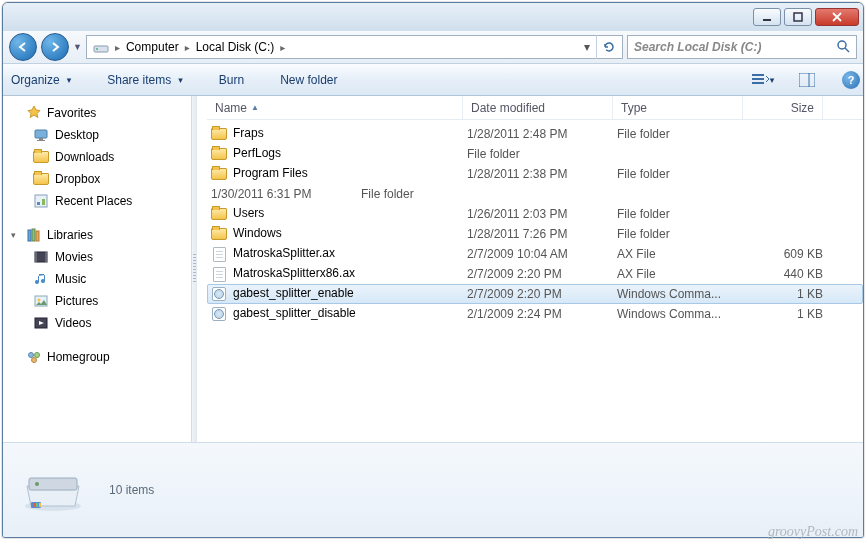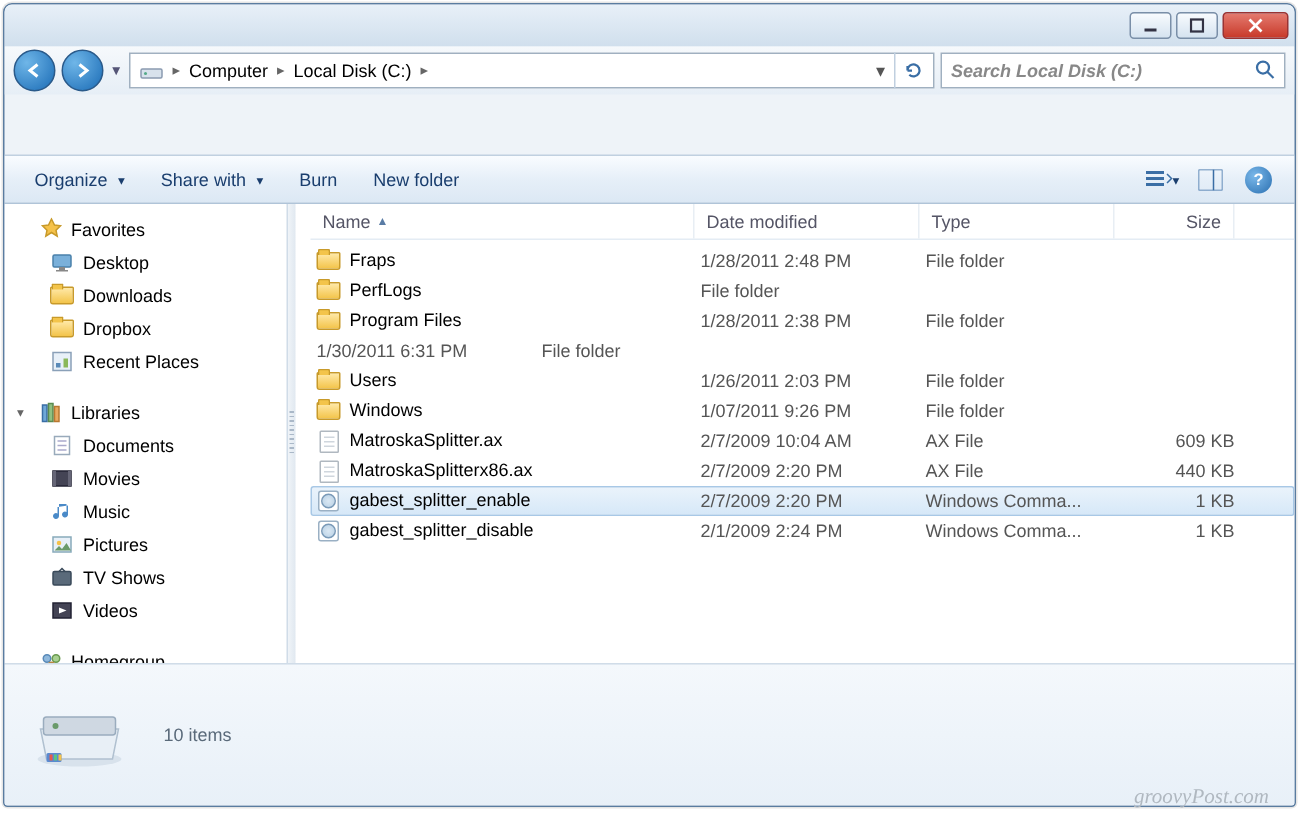--- a/index.html
+++ b/index.html
@@ -13,21 +13,21 @@
 .nav-circle { width: 28px; height: 28px; border-radius: 50%; background: radial-gradient(circle at 30% 30%, #6fb6e8, #1a6bb5); border: 1px solid #2a5a8a; display: flex; align-items: center; justify-content: center; cursor: pointer; }
 .nav-circle svg { display: block; }
 .addr-bar { flex: 1; height: 24px; background: #fff; border: 1px solid #a0b0c0; display: flex; align-items: center; padding: 0 2px; }
 .addr-icon { width: 18px; height: 18px; margin: 0 3px; display: flex; align-items: center; justify-content: center; }
 .crumb { padding: 0 4px; cursor: pointer; }
 .crumb-sep { color: #666; padding: 0 2px; font-size: 10px; }
 .addr-drop { width: 18px; text-align: center; color: #555; cursor: pointer; margin-left: auto; }
 .refresh-btn { width: 24px; height: 24px; border-left: 1px solid #c0cfdf; display: flex; align-items: center; justify-content: center; cursor: pointer; }
 .search-box { width: 230px; height: 24px; background: #fff; border: 1px solid #a0b0c0; display: flex; align-items: center; padding: 0 6px; color: #888; font-style: italic; font-weight: bold; }
 .search-box .sicon { margin-left: auto; color: #3a6ea5; }
-.toolbar { height: 33px; background: linear-gradient(#f9fcff, #e6eff8 50%, #dce8f4); border-top: 1px solid #c0d0e0; border-bottom: 1px solid #b0c4d8; display: flex; align-items: center; padding: 0 12px; gap: 8px; margin-top: 40px; }
+.toolbar { height: 33px; background: linear-gradient(#f9fcff, #e6eff8 50%, #dce8f4); border-top: 1px solid #c0d0e0; border-bottom: 1px solid #b0c4d8; display: flex; align-items: center; padding: 0 0; gap: 20px; }
 .tool-btn { padding: 4px 8px; color: #1a3e6e; cursor: pointer; border-radius: 2px; display: flex; align-items: center; gap: 4px; }
 .tool-drop::after { content: "▾"; font-size: 9px; margin-left: 3px; }
 .tool-spacer { flex: 1; }
 .tool-icon { width: 24px; height: 24px; display: flex; align-items: center; justify-content: center; cursor: pointer; color: #1a3e6e; }
 .help-icon { width: 18px; height: 18px; border-radius: 50%; background: radial-gradient(circle at 35% 35%, #7ab8ea, #2a6fb0); color: #fff; font-weight: bold; font-size: 11px; display: flex; align-items: center; justify-content: center; }
 .body-split { flex: 1; display: flex; background: #fff; overflow: hidden; }
 .sidebar { width: 188px; padding: 6px 2px; overflow-y: auto; }
 .side-group { margin-bottom: 12px; }
 .side-head { display: flex; align-items: center; gap: 5px; padding: 3px 6px; cursor: pointer; }
 .side-head .exp { font-size: 9px; color: #666; width: 10px; }
@@ -47,21 +47,21 @@
 .file-row { height: 20px; display: flex; align-items: center; padding-left: 4px; cursor: pointer; }
 .file-row.selected { background: linear-gradient(#eaf3fb, #d6e8f8); border: 1px solid #a8c8e6; border-radius: 2px; padding-left: 3px; }
 .fr-name { width: 256px; display: flex; align-items: flex-start; gap: 6px; }
 .fr-date { width: 150px; color: #555; }
 .fr-type { width: 130px; color: #555; white-space: nowrap; overflow: hidden; text-overflow: ellipsis; }
 .fr-size { width: 76px; text-align: right; color: #555; }
 .fr-ico { width: 16px; height: 16px; display: flex; align-items: center; justify-content: center; }
 .status-bar { height: 95px; border-top: 1px solid #d0dce8; background: linear-gradient(#f4f8fc, #e8f0f8); display: flex; align-items: center; padding: 0 18px; gap: 24px; }
 .status-text { color: #5a6a7a; }
 .drive-icon { width: 64px; height: 48px; }
-.watermark { position: fixed; right: 22px; bottom: 2px; color: #b0b8c0; font-style: italic; font-size: 14px; font-family: Georgia, serif; }
+.watermark { position: fixed; right: 10px; bottom: 2px; color: #b0b8c0; font-style: italic; font-size: 14px; font-family: Georgia, serif; }
 .folder-ico { width:16px; height:12px; background: linear-gradient(#ffe9a8, #f3c44a); border: 1px solid #c89a2a; border-radius: 1px 1px 2px 2px; position: relative; }
 .folder-ico::before { content:""; position:absolute; top:-3px; left:0; width:6px; height:3px; background:#f3c44a; border:1px solid #c89a2a; border-bottom:none; border-radius:1px 1px 0 0; }
 .file-ico { width:13px; height:15px; background:#fff; border:1px solid #b0b8c0; border-radius:1px; position:relative; }
 .file-ico::before { content:""; position:absolute; top:3px; left:2px; right:2px; height:1px; background:#cfd6dd; box-shadow: 0 3px #cfd6dd, 0 6px #cfd6dd; }
 .cmd-ico { width:14px; height:14px; background:#fff; border:1px solid #9ab0c4; border-radius:2px; display:flex; align-items:center; justify-content:center; }
 .cmd-ico::after { content:""; width:8px; height:8px; border:1px solid #7a9ab8; border-radius:50%; background:radial-gradient(#dae8f4,#b8d0e4); }
 </style>
 </head>
 <body>
 
@@ -120,21 +120,21 @@
       <span>Search Local Disk (C:)</span>
       <span class="sicon"><svg width="14" height="14">
             <circle cx="6" cy="6" r="4" fill="none" stroke="#3a6ea5" stroke-width="1.5"></circle>
             <line x1="9" y1="9" x2="13" y2="13" stroke="#3a6ea5" stroke-width="1.5"></line>
           </svg></span>
     </div>
   </div>
 
   <div class="toolbar">
     <div class="tool-btn tool-drop">Organize</div>
-    <div class="tool-btn tool-drop">Share with</div>
+    <div class="tool-btn tool-drop">Share items</div>
     <div class="tool-btn">Burn</div>
     <div class="tool-btn">New folder</div>
     <div class="tool-spacer"></div>
     <div class="tool-icon">
         <svg width="18" height="14">
           <rect x="0" y="1" width="12" height="2" fill="#3a6ea5"></rect>
           <rect x="0" y="5" width="12" height="2" fill="#3a6ea5"></rect>
           <rect x="0" y="9" width="12" height="2" fill="#3a6ea5"></rect>
           <path d="M14 3l3 3-3 3" fill="none" stroke="#3a6ea5"></path>
         </svg>
@@ -207,31 +207,20 @@
                 <rect x="6" y="2" width="3" height="12" fill="#8fc080" stroke="#5a8a50"></rect>
                 <rect x="10" y="4" width="3" height="10" fill="#e8a860" stroke="#b87830"></rect>
               </svg>
             </span>
             <span>Libraries</span>
           </div>
         <div id="lib-items">
             <div class="side-item">
               <span class="ico">
                 <svg width="16" height="16">
-                  <rect x="3" y="2" width="10" height="12" fill="#fff" stroke="#9ab"></rect>
-                  <line x1="5" y1="5" x2="11" y2="5" stroke="#aac"></line>
-                  <line x1="5" y1="8" x2="11" y2="8" stroke="#aac"></line>
-                  <line x1="5" y1="11" x2="11" y2="11" stroke="#aac"></line>
-                </svg>
-              </span>
-              <span>Documents</span>
-            </div>
-            <div class="side-item">
-              <span class="ico">
-                <svg width="16" height="16">
                   <rect x="2" y="3" width="12" height="10" fill="#445" stroke="#223"></rect>
                   <rect x="2" y="3" width="2" height="10" fill="#667"></rect>
                   <rect x="12" y="3" width="2" height="10" fill="#667"></rect>
                 </svg>
               </span>
               <span>Movies</span>
             </div>
             <div class="side-item">
               <span class="ico">
                 <svg width="16" height="16">
@@ -242,29 +231,20 @@
             </div>
             <div class="side-item">
               <span class="ico">
                 <svg width="16" height="16">
                   <rect x="2" y="3" width="12" height="10" fill="#e8f0f8" stroke="#8ab"></rect>
                   <circle cx="6" cy="7" r="1.5" fill="#f5c24a"></circle>
                   <path d="M3 12l3-3 2 2 3-4 3 5z" fill="#6a9a6a"></path>
                 </svg>
               </span>
               <span>Pictures</span>
-            </div>
-            <div class="side-item">
-              <span class="ico">
-                <svg width="16" height="16">
-                  <rect x="2" y="4" width="12" height="9" rx="1" fill="#5a6a7a" stroke="#3a4a5a"></rect>
-                  <path d="M6 4l2-2 2 2" fill="none" stroke="#3a4a5a"></path>
-                </svg>
-              </span>
-              <span>TV Shows</span>
             </div>
             <div class="side-item">
               <span class="ico">
                 <svg width="16" height="16">
                   <rect x="2" y="3" width="12" height="10" fill="#445" stroke="#223"></rect>
                   <path d="M6 6l5 2-5 2z" fill="#fff"></path>
                 </svg>
               </span>
               <span>Videos</span>
             </div>
@@ -350,21 +330,21 @@
             <div class="fr-type">File folder</div>
             <div class="fr-size"></div>
           </div>
           <div class="file-row">
             <div class="fr-name">
               <span class="fr-ico">
                 <div class="folder-ico"></div>
               </span>
               <span>Windows</span>
             </div>
-            <div class="fr-date">1/07/2011 9:26 PM</div>
+            <div class="fr-date">1/28/2011 7:26 PM</div>
             <div class="fr-type">File folder</div>
             <div class="fr-size"></div>
           </div>
           <div class="file-row">
             <div class="fr-name">
               <span class="fr-ico">
                 <div class="file-ico"></div>
               </span>
               <span>MatroskaSplitter.ax</span>
             </div>

